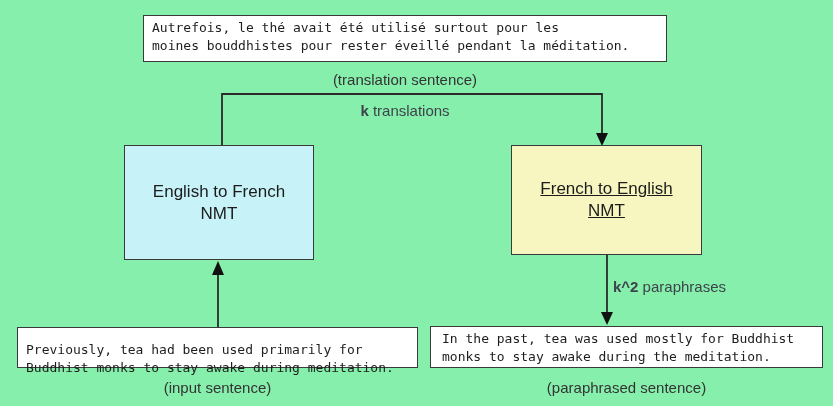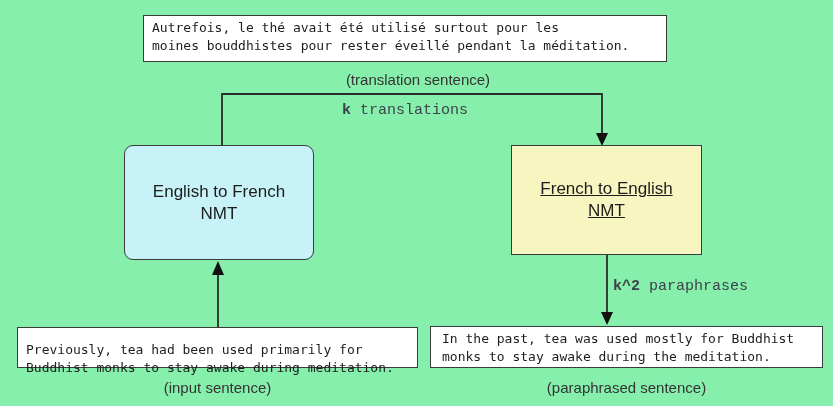--- a/index.html
+++ b/index.html
@@ -43,47 +43,46 @@
   .sentence-box.top    { left: 143px; top: 15px;  width: 524px; height: 47px; }
   .sentence-box.input  { left: 17px;  top: 327px; width: 401px; height: 41px; padding-top: 13px; }
   .sentence-box.para   { left: 430px; top: 326px; width: 393px; height: 42px; padding-top: 3px; padding-left: 11px; }
 
   .caption {
     position: absolute;
     font-size: 15px;
     color: #333333;
     text-align: center;
   }
-  .caption.translation { left: 156px; top: 71px;  width: 524px; }
+  .caption.translation { left: 143px; top: 71px;  width: 524px; }
   .caption.input       { left: 17px;  top: 379px; width: 401px; }
   .caption.para        { left: 430px; top: 379px; width: 393px; }
 
   .flow-label {
     position: absolute;
     font-size: 15px;
     color: #3d434b;
-    font-family: Liberation Mono, monospace;
   }
   .flow-label b { font-weight: bold; }
   .flow-label.k-translations { left: 255px; top: 102px; width: 300px; text-align: center; }
   .flow-label.k2-paraphrases { left: 613px; top: 278px; text-align: left; }
 
   .nmt-box {
     position: absolute;
     border: 1.5px solid #3a3a3a;
     display: flex;
     flex-direction: column;
     align-items: center;
     justify-content: center;
     font-size: 17px;
     line-height: 22px;
     color: #1c1c1c;
     text-align: center;
   }
-  .nmt-box.en-fr { left: 124px; top: 145px; width: 190px; height: 115px; border-radius: 9px; }
+  .nmt-box.en-fr { left: 124px; top: 145px; width: 190px; height: 115px; }
   .nmt-box.fr-en { left: 511px; top: 145px; width: 191px; height: 110px; text-decoration: underline; }
 </style>
 </head>
 <body>
 
 <div class="canvas">
 
   <svg class="arrow-layer" viewBox="0 0 833 406">
 
     <polyline points="222,145 222,94 602,94 602,134"></polyline>

